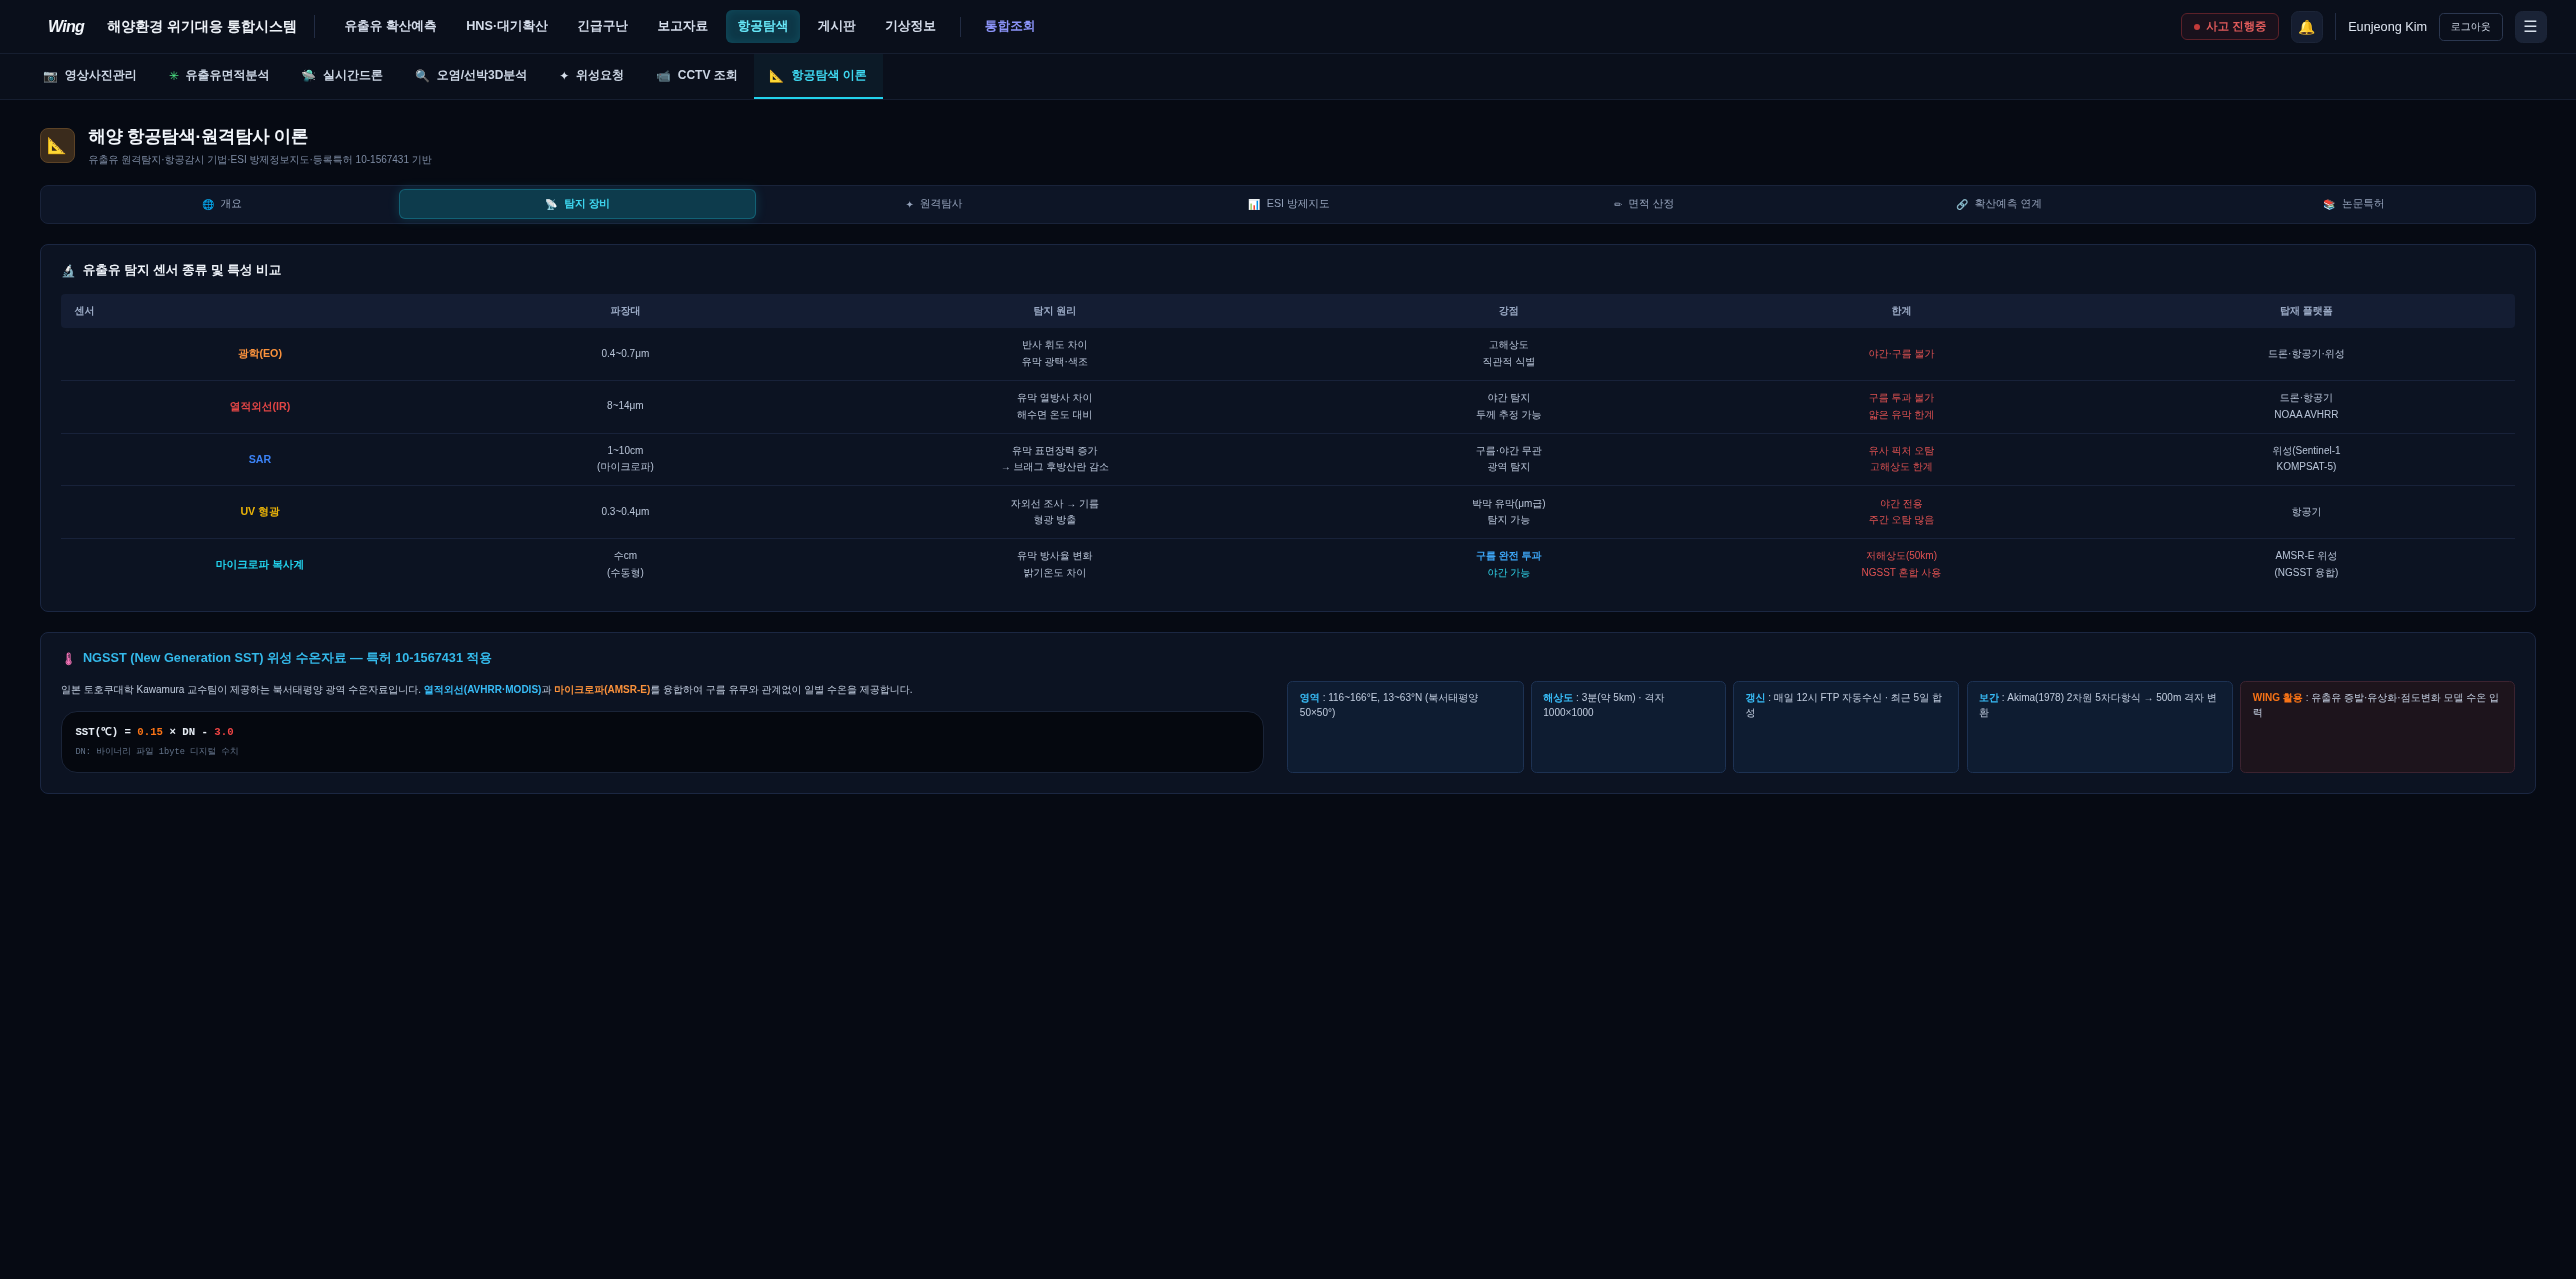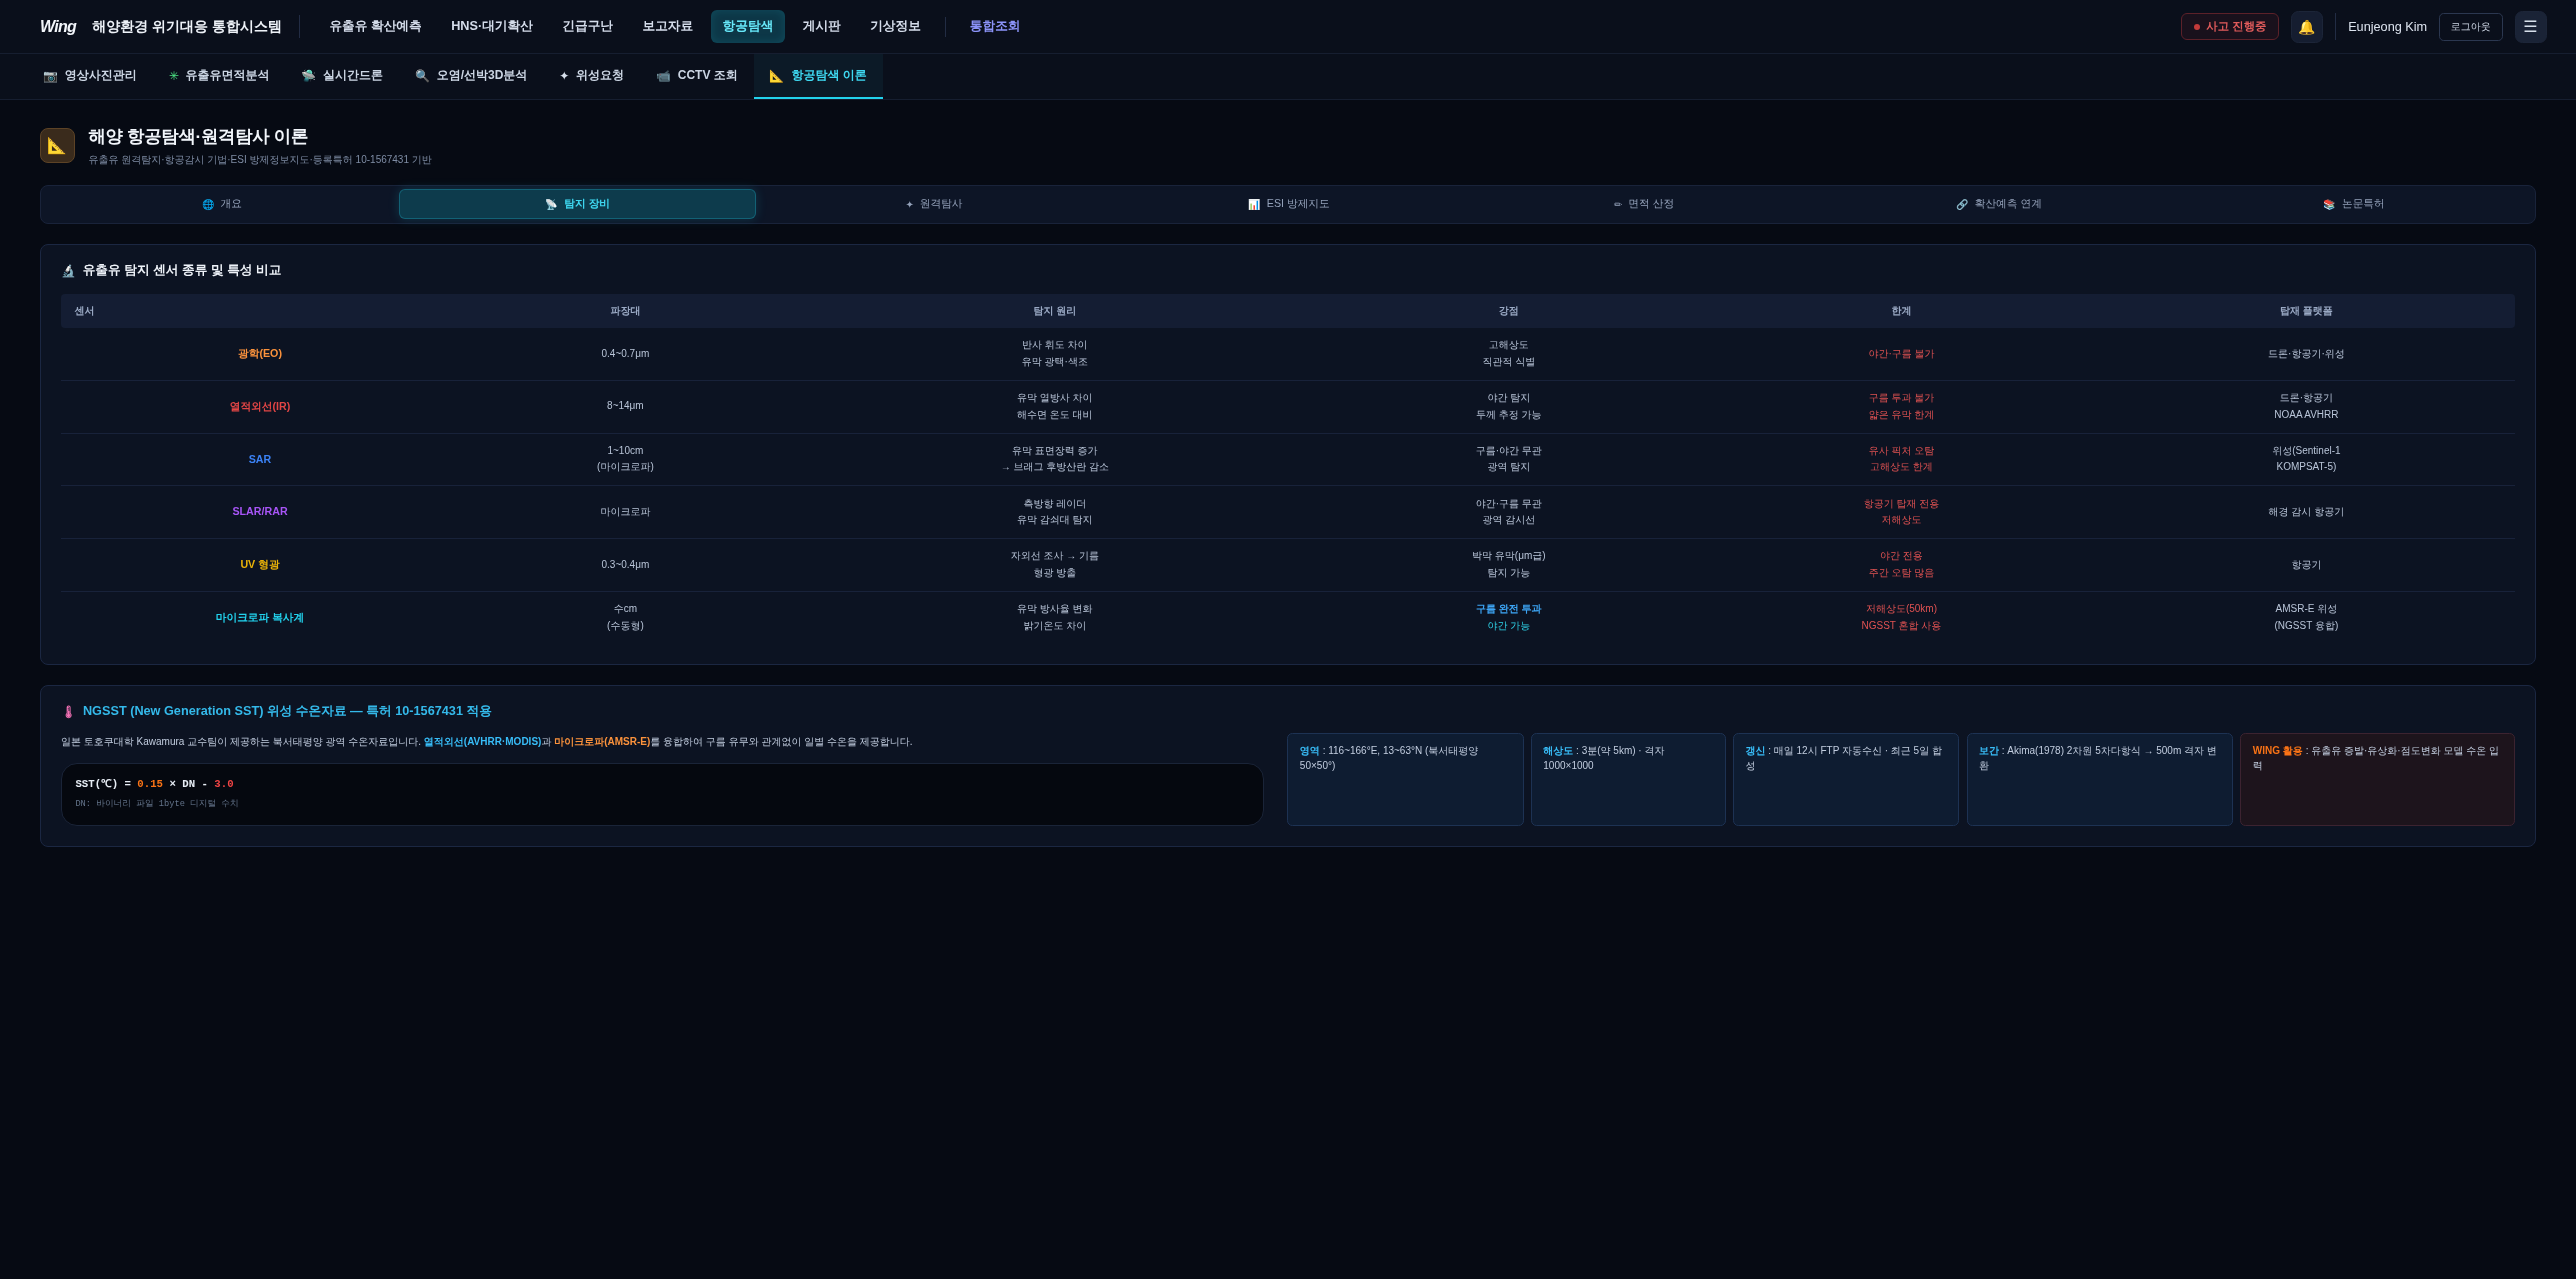--- a/index.html
+++ b/index.html
@@ -6,21 +6,21 @@
   html,body { background:#060a13; }
   body {
     font-family:"Liberation Sans","DejaVu Sans",sans-serif;
     color:#c6d1e2; min-height:1279px; width:100%;
   }
   
   .topbar {
     height:54px; background:#0a0f1b; border-bottom:0.7px solid #161e30;
     display:flex; align-items:center; padding:0 29.5px 0 40px;
   }
-  .logo { display:flex; align-items:flex-end; gap:16px; white-space:nowrap; }
+  .logo { display:flex; align-items:flex-end; gap:23px; white-space:nowrap;margin-left:8px; }
   .logo-brand { font-style:italic; font-weight:bold; font-size:16px; color:#f3f6fb; letter-spacing:-0.7px; }
   .logo-title { font-weight:bold; font-size:14px; color:#eef2f8; }
   .v-divider { width:0.7px; height:23px; background:#222c44; margin:0 17.4px; }
   .nav-items { display:flex; align-items:center; gap:5.4px; flex:1; }
   .nav-item {
     font-size:12.7px; font-weight:bold; color:#d4dcea; padding:8px 12px;
     border-radius:6px; cursor:pointer; white-space:nowrap;
   }
   .nav-item.active { background:#0d3747; color:#67e8f9; box-shadow:0 0 9.4px rgba(34,211,238,.15) inset; }
   .nav-item.accent { color:#8b93f8; }
@@ -321,41 +321,20 @@
           <td class="limit">
             <div>유사 픽처 오탐</div>
             <div>고해상도 한계</div>
           </td>
           <td class="">
             <div>위성(Sentinel-1</div>
             <div>KOMPSAT-5)</div>
           </td>
         </tr>
         <tr>
-          <td class="name" style="color: rgb(168, 85, 247);">SLAR/RAR</td>
-          <td class="">
-            <div>마이크로파</div>
-          </td>
-          <td class="">
-            <div>측방향 레이더</div>
-            <div>유막 감쇠대 탐지</div>
-          </td>
-          <td class="">
-            <div>야간·구름 무관</div>
-            <div>광역 감시선</div>
-          </td>
-          <td class="limit">
-            <div>항공기 탑재 전용</div>
-            <div>저해상도</div>
-          </td>
-          <td class="">
-            <div>해경 감시 항공기</div>
-          </td>
-        </tr>
-        <tr>
           <td class="name" style="color: rgb(234, 179, 8);">UV 형광</td>
           <td class="">
             <div>0.3~0.4μm</div>
           </td>
           <td class="">
             <div>자외선 조사 → 기름</div>
             <div>형광 방출</div>
           </td>
           <td class="">
             <div>박막 유막(μm급)</div>

